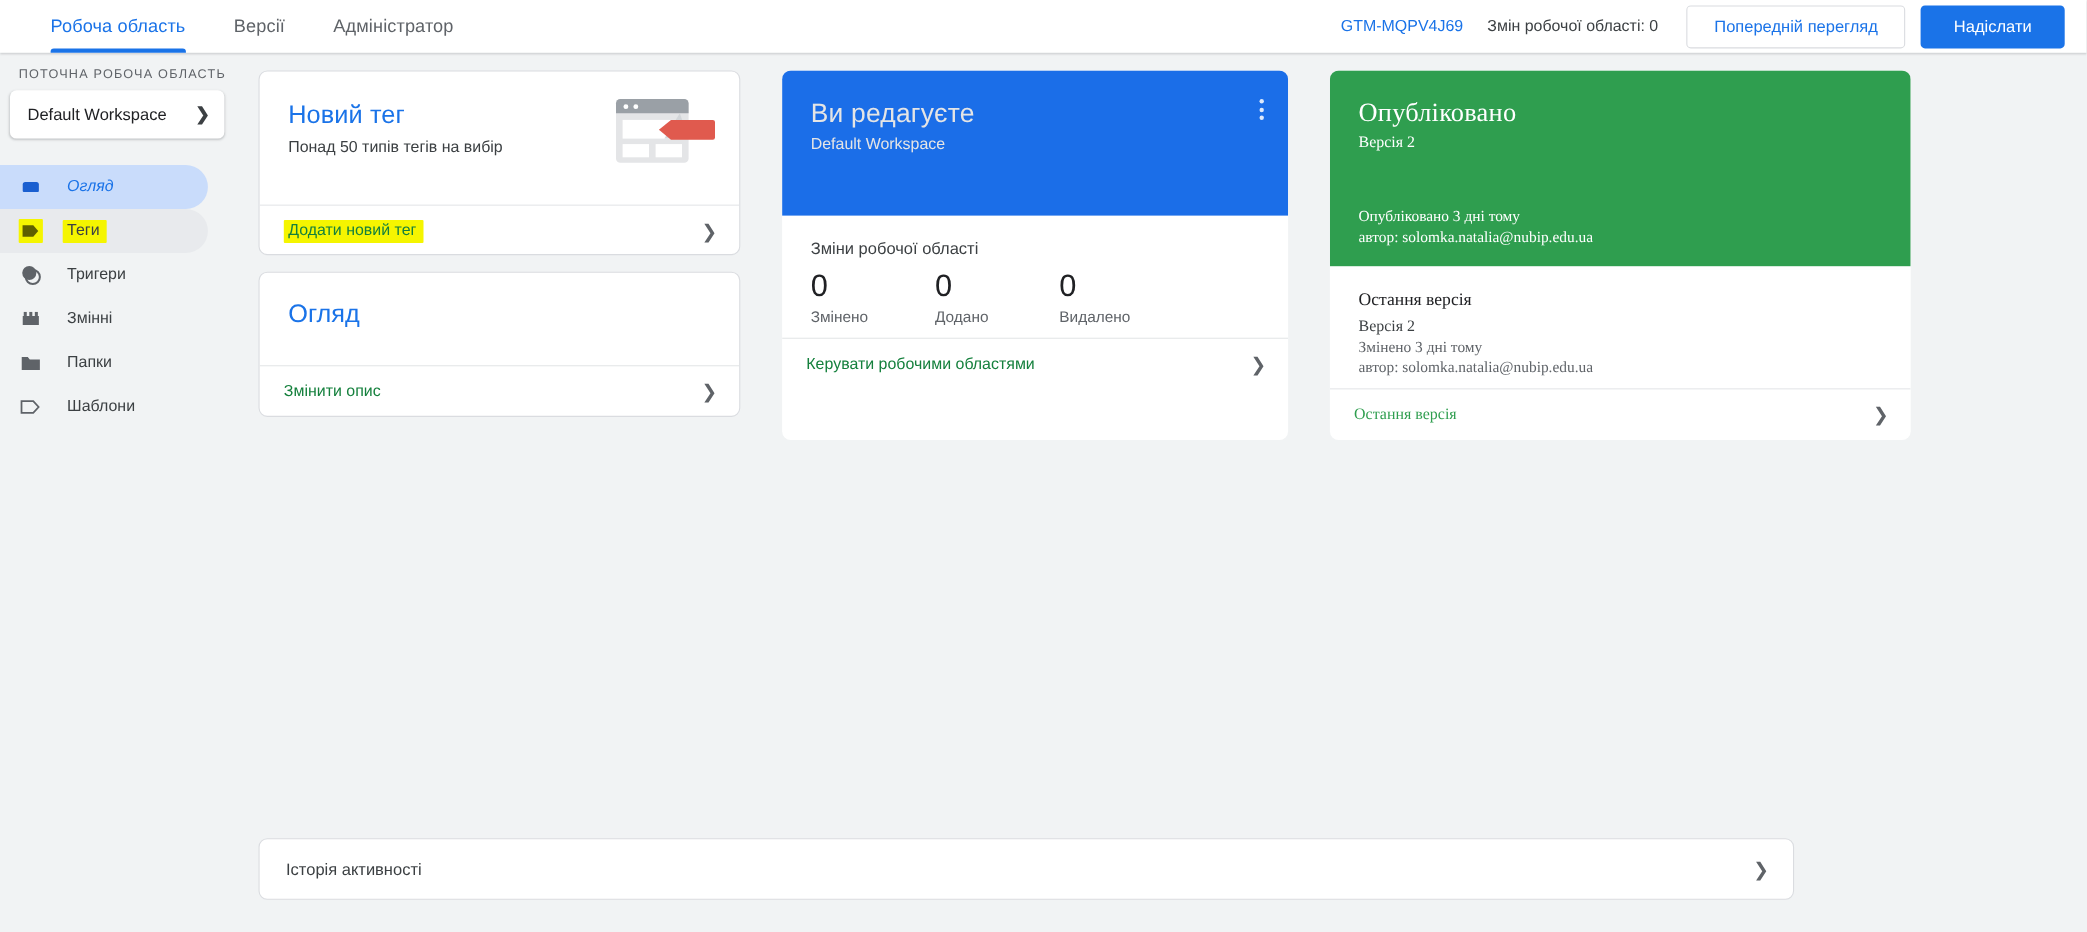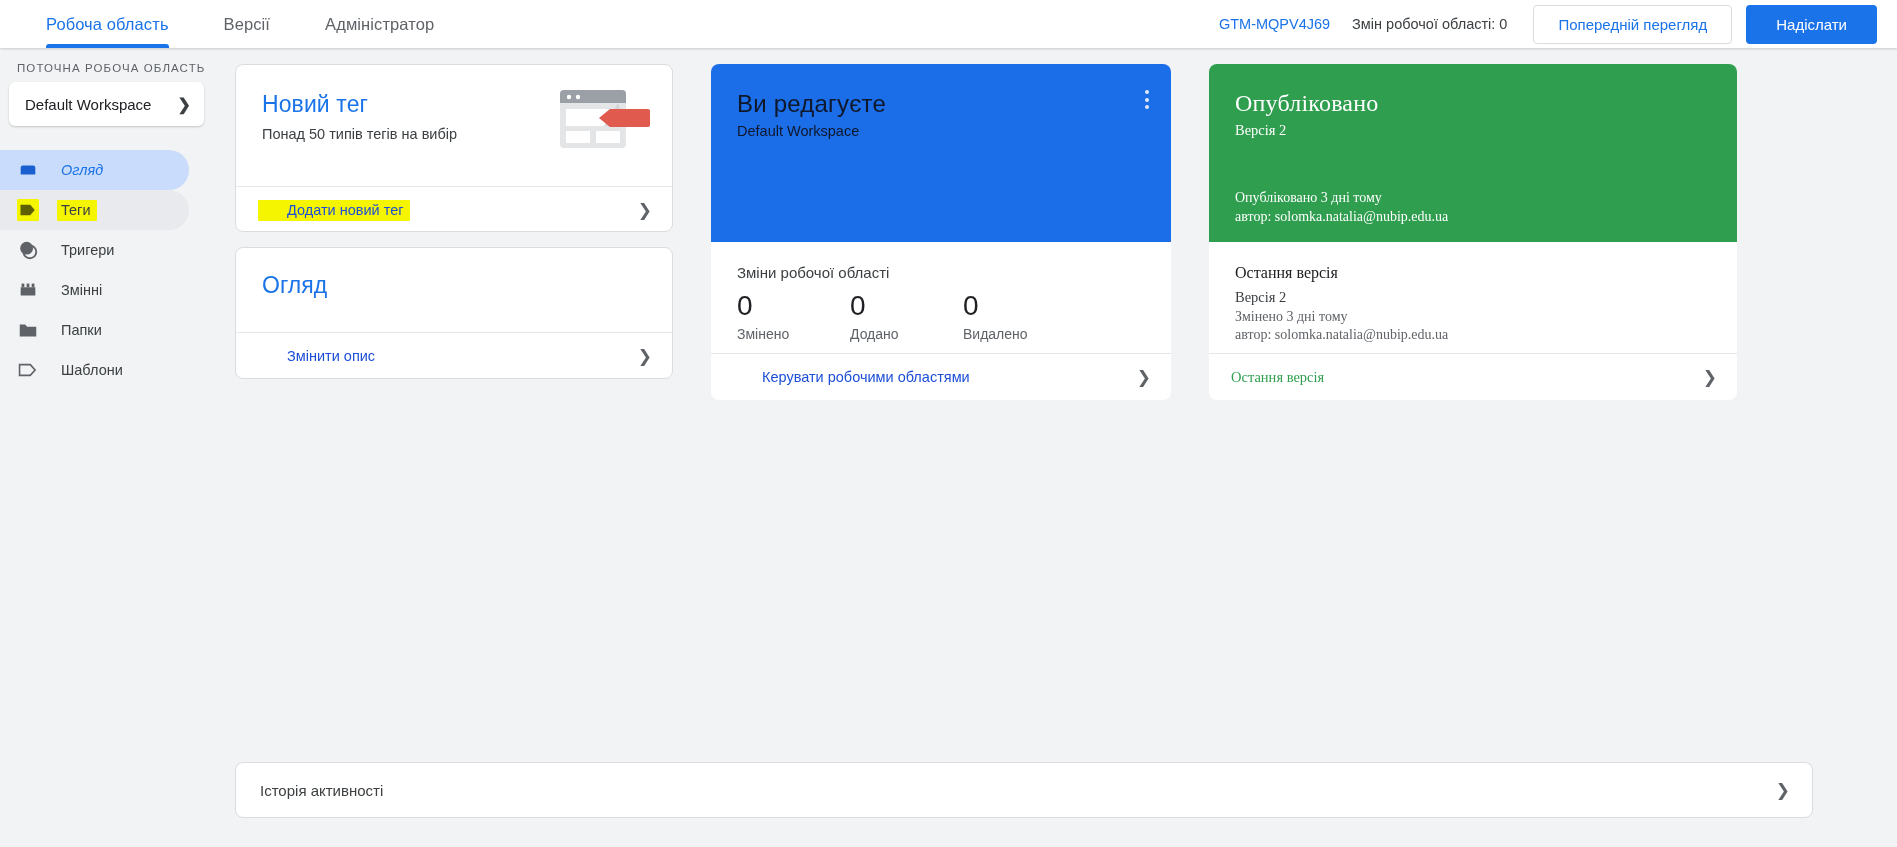--- a/index.html
+++ b/index.html
@@ -14,21 +14,21 @@
 
   
   .header {
     position: absolute; top: 0; left: 0;
     width: 1897px; height: 48px;
     background: #fff;
     display: flex; align-items: center;
     box-shadow: 0 1px 2px rgba(60,64,67,.22);
     z-index: 10;
   }
-  .tabs { display: flex; align-items: center; height: 48px; padding-left: 24px; gap: 11px; }
+  .tabs { display: flex; align-items: center; height: 48px; padding-left: 24px; }
   .tab {
     position: relative; height: 48px; display: flex; align-items: center;
     padding: 0 22px; font-size: 16.5px; color: #5f6368; cursor: pointer;
     letter-spacing: .1px;
   }
   .tab.active { color: #1a73e8; }
   .tab.active::after {
     content: ""; position: absolute; left: 22px; right: 22px; bottom: 0;
     height: 4px; background: #1a73e8; border-radius: 3px 3px 0 0;
   }
@@ -104,22 +104,22 @@
   .c-newtag .illus { position: absolute; right: 18px; top: 23px; }
 
   
   .c-desc { width: 438px; height: 132px; margin-top: 15px; }
   .c-desc .body { padding: 24px 26px 0 26px; height: 84px; }
   .c-desc .title { color: #1a73e8; font-size: 23px; font-weight: 400; }
 
   
   .c-edit { width: 460px; height: 336px; border: none; }
   .c-edit .hero {
-    background: #1b6ee8; height: 178px; padding: 26px 26px 0 26px;
-    position: relative; color: #0f172a;
+    background: #1b6ee8; height: 132px; padding: 26px 26px 0 26px;
+    position: relative; color: #e5e5e5;
   }
   .c-edit .hero h2 { margin: 0; font-size: 24px; font-weight: 400; letter-spacing: .2px; }
   .c-edit .hero .sub { font-size: 14.5px; margin-top: 5px; }
   .kebab { position: absolute; top: 26px; right: 22px; cursor: pointer;
            display: flex; flex-direction: column; gap: 3.5px; align-items: center; }
   .kebab i { width: 4px; height: 4px; border-radius: 50%; background: rgba(255,255,255,.85); display: block; }
   .c-edit .stats { padding: 22px 26px 0 26px; height: 111px; }
   .stats-title { font-size: 15px; color: #3c4043; }
   .stat-row { display: flex; margin-top: 8px; }
   .stat { width: 113px; }
@@ -134,42 +134,42 @@
   }
   .c-pub .hero h2 { margin: 0; font-size: 24px; font-weight: 400; letter-spacing: .2px; }
   .c-pub .hero .sub { font-size: 14.5px; margin-top: 5px; }
   .c-pub .hero .meta { margin-top: auto; padding-bottom: 16px; font-size: 14px; line-height: 19px; }
   .c-pub .info { padding: 22px 26px 0 26px; height: 111px; }
   .info-title { font-size: 16px; color: #202124; }
   .info-line1 { font-size: 14.5px; color: #3c4043; margin-top: 7px; }
   .info-line2 { font-size: 14px; color: #5f6368; margin-top: 3px; }
   .info-line3 { font-size: 14px; color: #5f6368; margin-top: 2px; }
   .green-link { color: #2f9e4f; }
-  .blue-link { color: #1d4ed8; padding-left: 29px; }
+  .blue-link { color: #15803d; }
 
   
   .c-changes {
     position: absolute; left: 22px; top: 352px; width: 1404px; height: 253px;
     background: #fff; border: 1px solid #dadce0; border-radius: 8px;
   }
   .c-changes .hd { padding: 22px 0 0 24px; font-size: 15px; color: #3c4043; }
   .empty {
     position: absolute; left: 0; right: 0; top: 60px;
     display: flex; flex-direction: column; align-items: center;
   }
   .empty-circle {
     width: 78px; height: 78px; border-radius: 50%; background: #dfe1e5;
     display: flex; align-items: center; justify-content: center;
   }
   .empty-text { margin-top: 20px; font-size: 14.5px; color: #5f6368; }
   .empty-link { margin-top: 9px; font-size: 14.5px; color: #1a73e8; cursor: pointer; }
 
   
   .c-activity {
-    position: absolute; left: 22px; top: 714px; width: 1578px; height: 56px;
+    position: absolute; left: 22px; top: 714px; width: 1396px; height: 56px;
     background: #fff; border: 1px solid #dadce0; border-radius: 8px;
     display: flex; align-items: center; padding: 0 22px 0 24px; cursor: pointer;
   }
   .c-activity .t { flex: 1; font-size: 15px; color: #3c4043; }
 </style>
 </head>
 <body>
 
 <div class="header">
   <div class="tabs">

